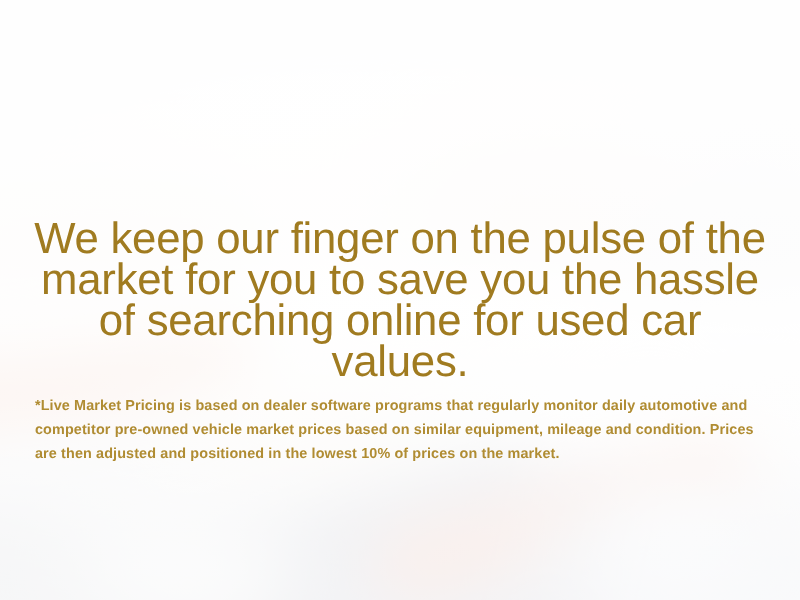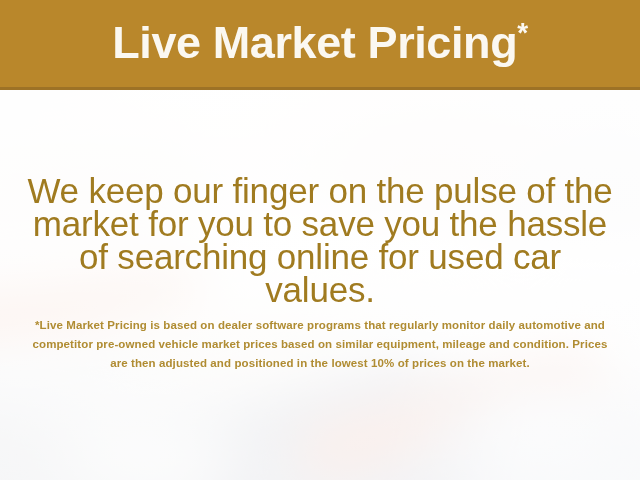--- a/index.html
+++ b/index.html
@@ -144,21 +144,20 @@
     font-weight: normal;
     line-height: 33px;
     letter-spacing: -0.2px;
   }
   .disclaimer {
     position: absolute;
     left: 28px;
     top: 226px;
     width: 584px;
     margin: 0;
-    text-align: center;
     color: #b08c32;
     font-size: 11.5px;
     font-weight: bold;
     line-height: 19px;
     letter-spacing: 0.1px;
   }
 </style>
 </head>
 <body>
 
@@ -180,22 +179,19 @@
     <div class="streak s-red-diag"></div>
     <div class="streak s-grey-left"></div>
     <div class="blob b-light-bl"></div>
     <div class="blob b-white-bl"></div>
     <div class="blob b-white-br"></div>
     <div class="streak s-thin-line"></div>
   </div>
 
   <div class="bg-wash"></div>
 
-  <div class="header-banner">
-    <h1 class="header-title"><span>Live Market Pricing</span><span class="star">*</span></h1>
-  </div>
 
   <div class="content">
     <p class="headline">We keep our finger on the pulse of the market for you to save you the hassle of searching online for used car values.</p>
     <p class="disclaimer">*Live Market Pricing is based on dealer software programs that regularly monitor daily automotive and competitor pre-owned vehicle market prices based on similar equipment, mileage and condition. Prices are then adjusted and positioned in the lowest 10% of prices on the market.</p>
   </div>
 
 </div>
 
 </body></html>

